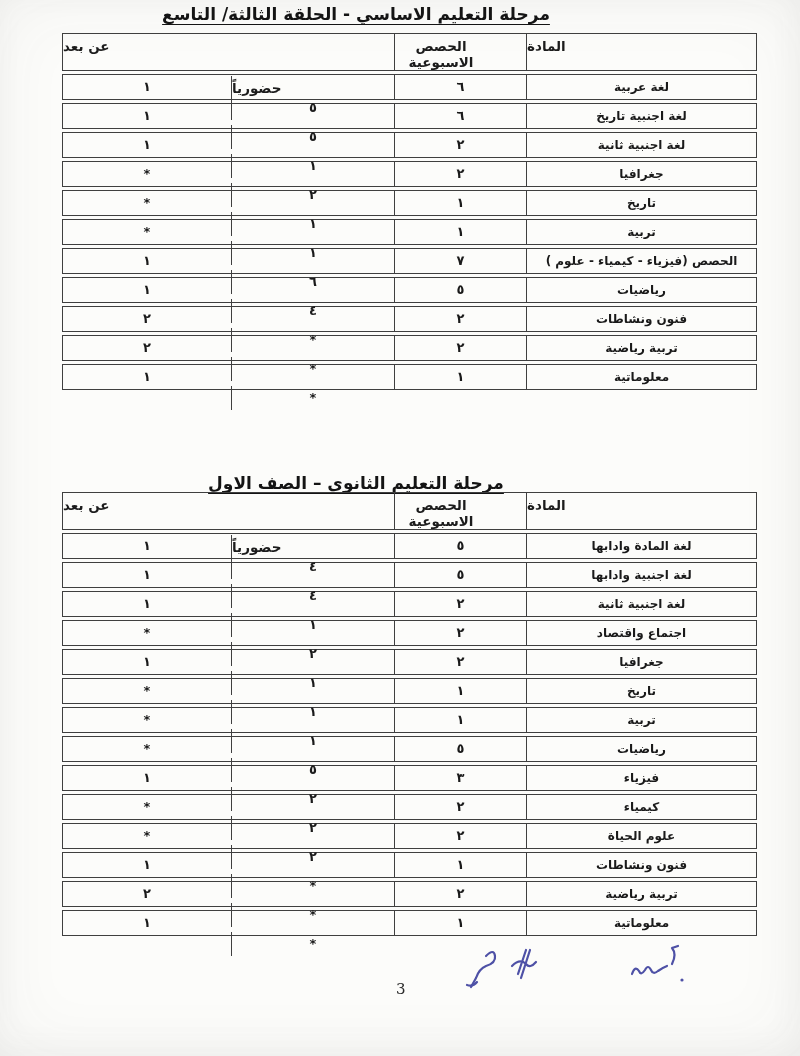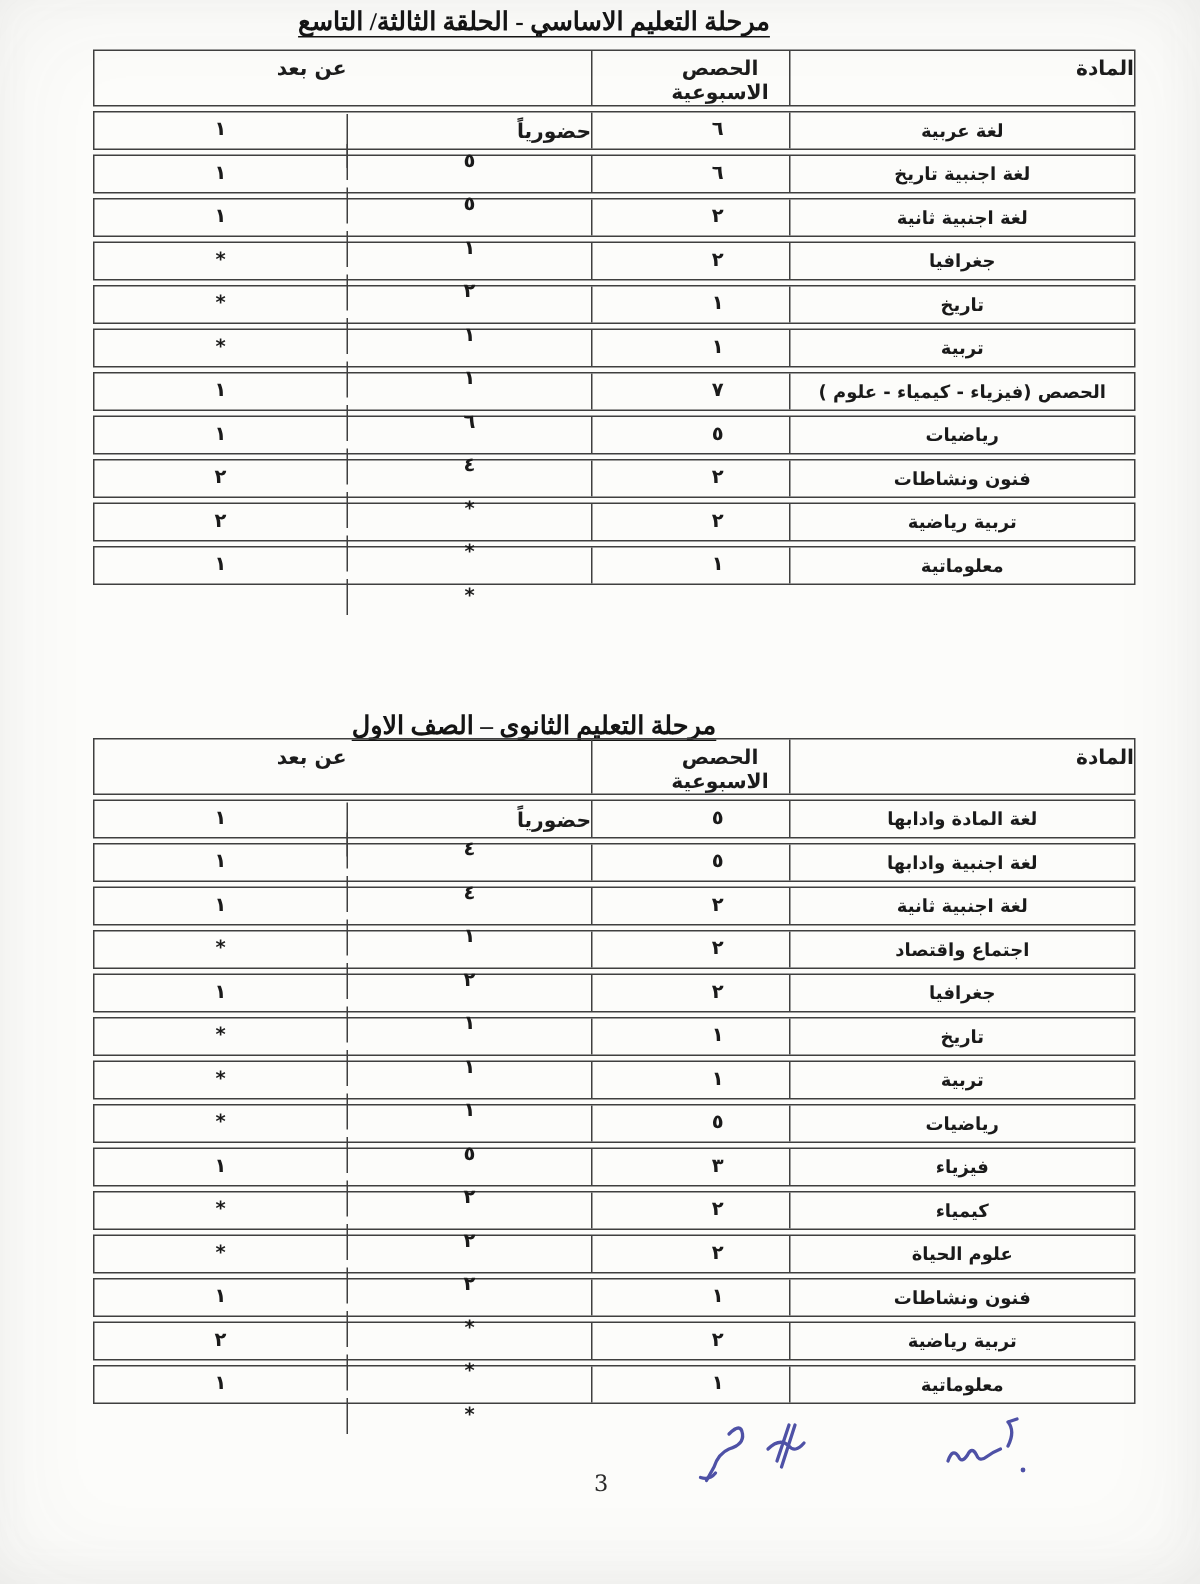--- a/index.html
+++ b/index.html
@@ -10,45 +10,45 @@
     color:#1c1c1c;
   }
   .paper-shade{
     position:absolute;inset:0;pointer-events:none;
     box-shadow:inset 0 0 70px rgba(60,60,60,0.06), inset -4px -8px 30px rgba(90,90,90,0.05);
   }
   .doc-title{
     position:absolute;left:0;width:712px;text-align:center;
     font-size:17px;font-weight:bold;
     text-decoration:underline;text-underline-offset:4px;
-    direction:rtl;color:#141414;font-family:Liberation Serif, serif;
+    direction:rtl;color:#141414;
   }
   .title-1{top:4px;}
   .title-2{top:473px;}
   .table{
     position:absolute;left:62px;width:695px;direction:rtl;
   }
   .table-1{top:33px;}
   .table-2{top:492px;}
   .thead,.trow{
     display:flex;border:1px solid #3f3f3f;background:transparent;
   }
   .thead{height:36px;align-items:flex-start;}
   .trow{height:24px;align-items:center;margin-top:3px;}
   .cell{
     box-sizing:border-box;text-align:center;overflow:hidden;
   }
   .cell:not(:last-child){border-left:1px solid #3f3f3f;height:100%;}
   .c0{width:230px;}
-  .c1{width:132px;padding-left:36px;}
+  .c1{width:132px;}
   .c2{width:163px;margin-top:42px;}
   .c3{flex:1;}
   .th{
     font-weight:bold;font-size:13.5px;padding-top:4px;line-height:1.2;
-    display:flex;justify-content:flex-start;
+    display:flex;justify-content:flex-end;
   }
   .th .wrap2{display:inline-block;max-width:92px;}
   .trow .cell{
     font-weight:bold;font-size:13px;line-height:24px;color:#1a1a1a;
   }
   .trow .c0{font-size:12px;}
   .page-number{
     position:absolute;left:396px;top:980px;font-size:15px;color:#2a2a2a;
     font-family:"DejaVu Serif", serif;
   }

